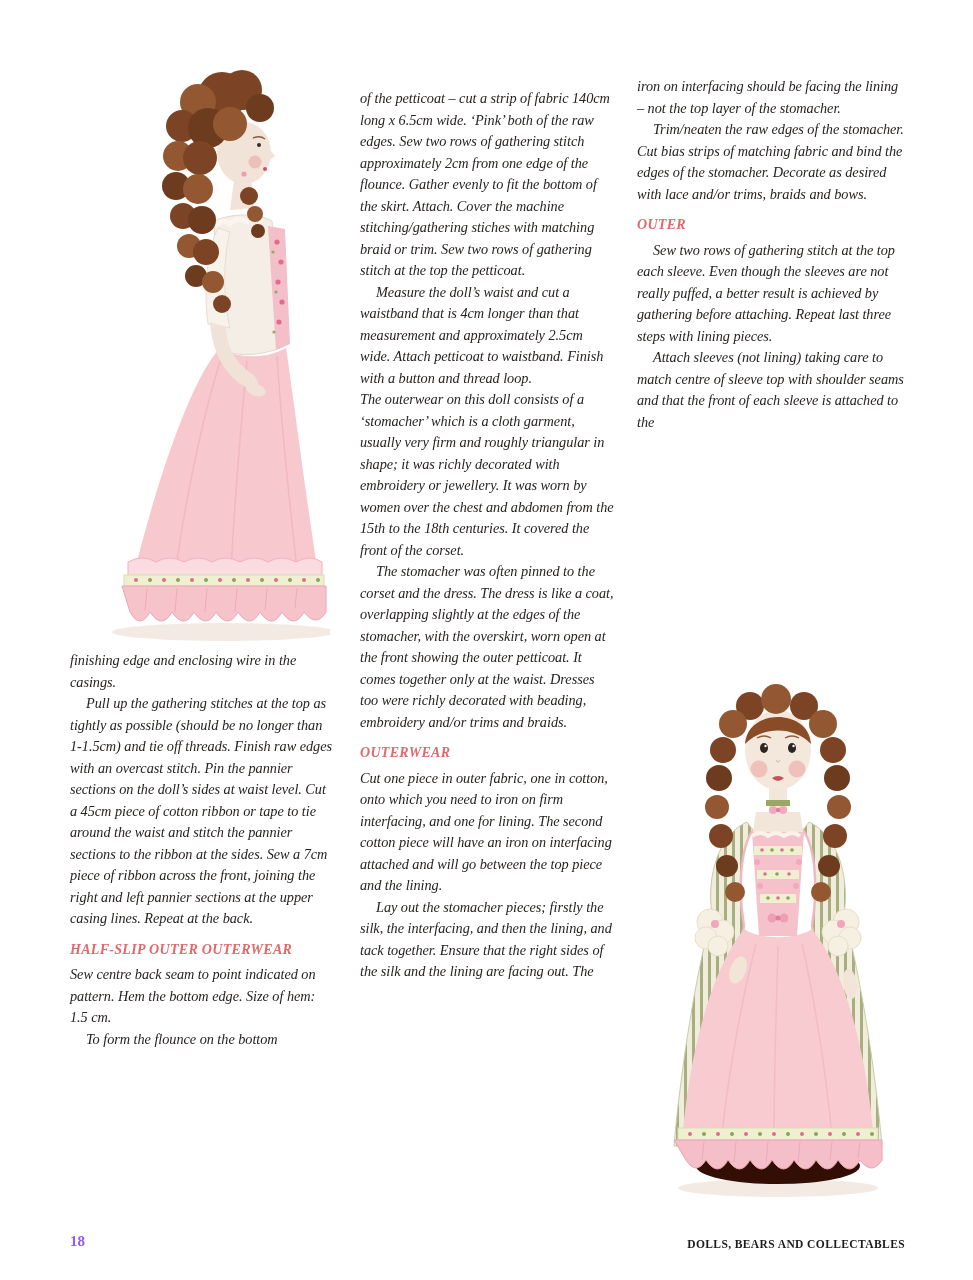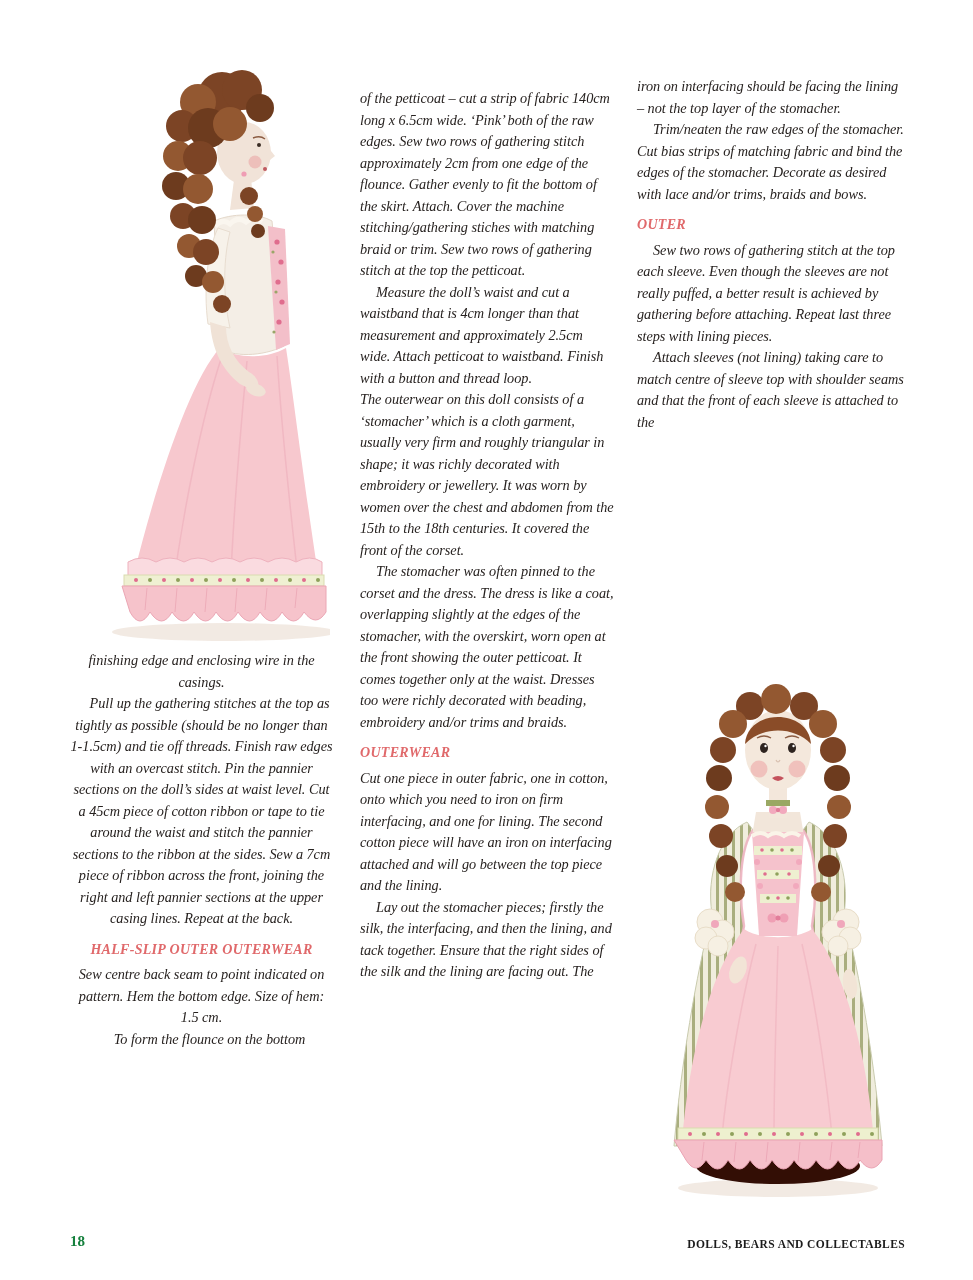--- a/index.html
+++ b/index.html
@@ -13,29 +13,29 @@
     margin:0 auto;
   }
   .col{position:absolute;font-size:14.3px;line-height:21.5px;letter-spacing:-0.05px;text-align:left;font-style:italic;}
   .col p{margin:0;}
   .col p.indent{text-indent:16px;}
   h3.sec{
     font-size:14px;font-weight:bold;color:#e0696b;
     letter-spacing:0.3px;margin:9px 0 4px 0;
     font-family:"Liberation Serif", serif;
   }
-  #col-left{left:70px;top:650px;width:263px;text-align:center;}
+  #col-left{left:70px;top:650px;width:263px;}
   #col-middle{left:360px;top:88px;width:256px;}
   #col-right{left:637px;top:76px;width:268px;}
   figure{margin:0;padding:0;}
   #photo-left{position:absolute;left:72px;top:56px;width:258px;height:590px;}
   #photo-right{position:absolute;left:626px;top:674px;width:302px;height:530px;}
   .footer-num{
     position:absolute;left:70px;top:1233px;
-    font-size:15px;font-weight:bold;color:#15803d;
+    font-size:15px;font-weight:bold;color:#8b5cf6;
     font-family:"Liberation Serif", serif;
   }
   .footer-title{
     position:absolute;right:68px;top:1238px;
     font-size:11.5px;font-weight:bold;letter-spacing:0.4px;color:#1b1b1b;
     font-family:"Liberation Serif", serif;
     margin-left:18px;
   }
 </style>
 </head>

